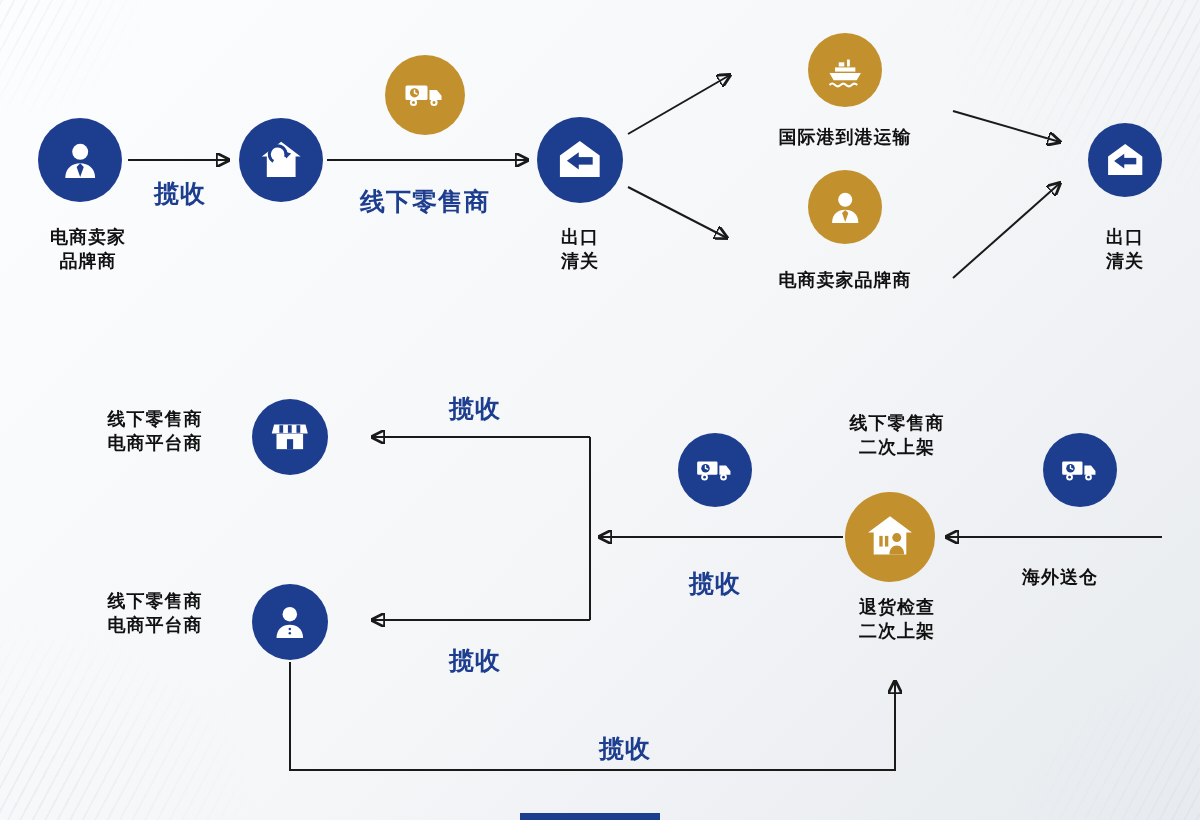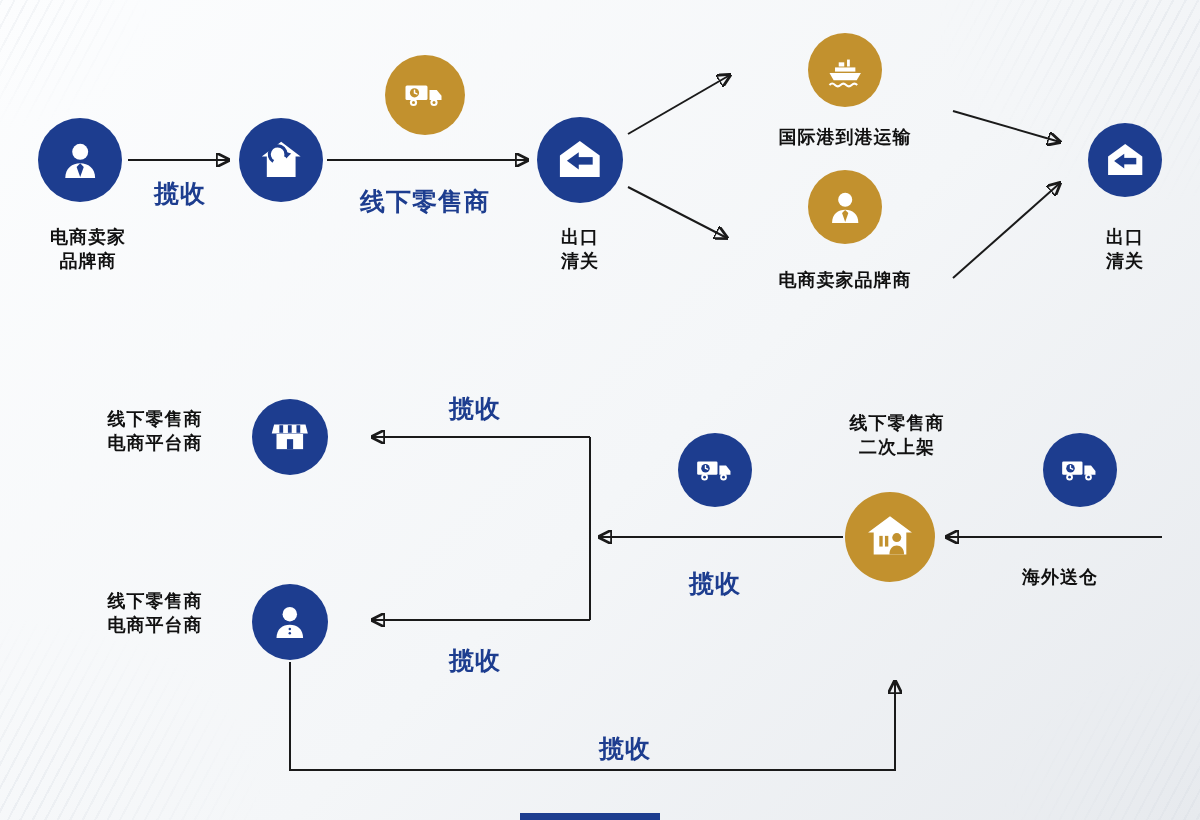--- a/index.html
+++ b/index.html
@@ -179,20 +179,24 @@
 
   <div class="node gold" style="left:845px;top:492px;width:90px;height:90px">
     <svg viewBox="0 0 48 48">
       <path d="M24 5.5L4.5 20h5v19.5h29V20h5z" fill="#fff"></path>
       <rect x="14.5" y="23" width="3" height="9.5" fill="#c2912e"></rect>
       <rect x="19.5" y="23" width="3" height="9.5" fill="#c2912e"></rect>
       <circle cx="30" cy="24.5" r="4" fill="#c2912e"></circle>
       <path d="M23.5 39.5c0-5.5 3-8 6.5-8s6.5 2.5 6.5 8z" fill="#c2912e"></path>
     </svg>
   </div>
+  <div class="node-label" style="left:797px;top:596px;width:200px">
+    <span>退货检查</span>
+    <span>二次上架</span>
+  </div>
 
   <div class="node navy" style="left:678px;top:433px;width:74px;height:74px">
     <svg viewBox="0 0 48 48">
       <rect x="4.5" y="14.5" width="22" height="14.5" rx="1.5" fill="#fff"></rect>
       <path d="M28.5 19h7.2l4.8 5.8V29h-12z" fill="#fff"></path>
       <circle cx="12.5" cy="31.5" r="3.6" fill="#fff"></circle>
         <circle cx="12.5" cy="31.5" r="1.5" fill="#1d3d8f"></circle>
       <circle cx="33" cy="31.5" r="3.6" fill="#fff"></circle>
         <circle cx="33" cy="31.5" r="1.5" fill="#1d3d8f"></circle>
       <circle cx="13.5" cy="21.8" r="4.6" fill="#1d3d8f"></circle>

